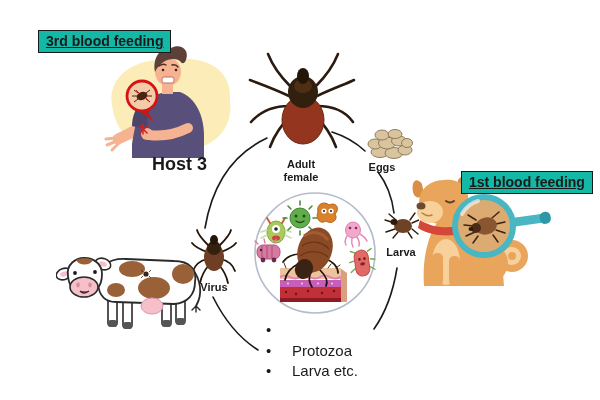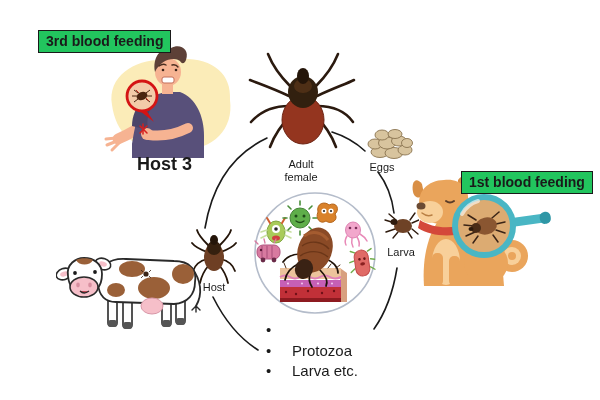--- a/index.html
+++ b/index.html
@@ -1,22 +1,22 @@
 <!DOCTYPE html>
 <html><head>
 <meta charset="utf-8">
 <style>
   html,body{margin:0;padding:0;background:#fff;}
   #canvas{position:relative;width:600px;height:400px;background:#ffffff;overflow:hidden;
           font-family:"Liberation Sans",sans-serif;color:#1a1a1a;}
   svg{position:absolute;display:block;}
-  .label-box{position:absolute;background:#22c55e;border:1.7px solid #1a1a1a;
-             font-weight:bold;font-size:14px;line-height:17px;padding:2px 7px;white-space:nowrap;}
-  .host-label{position:absolute;font-weight:bold;font-size:18px;text-align:left;width:70px;}
-  .stage-label{position:absolute;font-weight:normal;font-size:11px;line-height:12.5px;
+  .label-box{position:absolute;background:#14b8a6;border:1.7px solid #1a1a1a;
+             font-weight:bold;font-size:14px;line-height:17px;padding:2px 7px;white-space:nowrap;text-decoration:underline;}
+  .host-label{position:absolute;font-weight:bold;font-size:18px;text-align:right;width:70px;}
+  .stage-label{position:absolute;font-weight:bold;font-size:11px;line-height:12.5px;
                text-align:center;width:60px;}
   .pathogen-list{position:absolute;left:266px;top:320px;font-size:15px;line-height:20.5px;}
   .pb-row{display:flex;}
   .pb-bullet{width:26px;text-align:left;}
 </style>
 </head>
 <body>
 
 <div id="canvas">
 
@@ -336,21 +336,21 @@
   <div class="label-box" style="left:461px;top:171px"><span>1st blood feeding</span></div>
 
   <div class="host-label" style="left:137px;top:154px">Host 3</div>
 
   <div class="stage-label" style="left:271px;top:158px">
     <div>Adult</div>
     <div>female</div>
   </div>
   <div class="stage-label" style="left:352px;top:161px">Eggs</div>
   <div class="stage-label" style="left:371px;top:246px">Larva</div>
-  <div class="stage-label" style="left:184px;top:281px">Host</div>
+  <div class="stage-label" style="left:184px;top:281px">Virus</div>
 
   <div class="pathogen-list">
     <div class="pb-row">
       <span class="pb-bullet">•</span>
     </div>
     <div class="pb-row">
       <span class="pb-bullet">•</span>
       <span>Protozoa</span>
     </div>
     <div class="pb-row">

